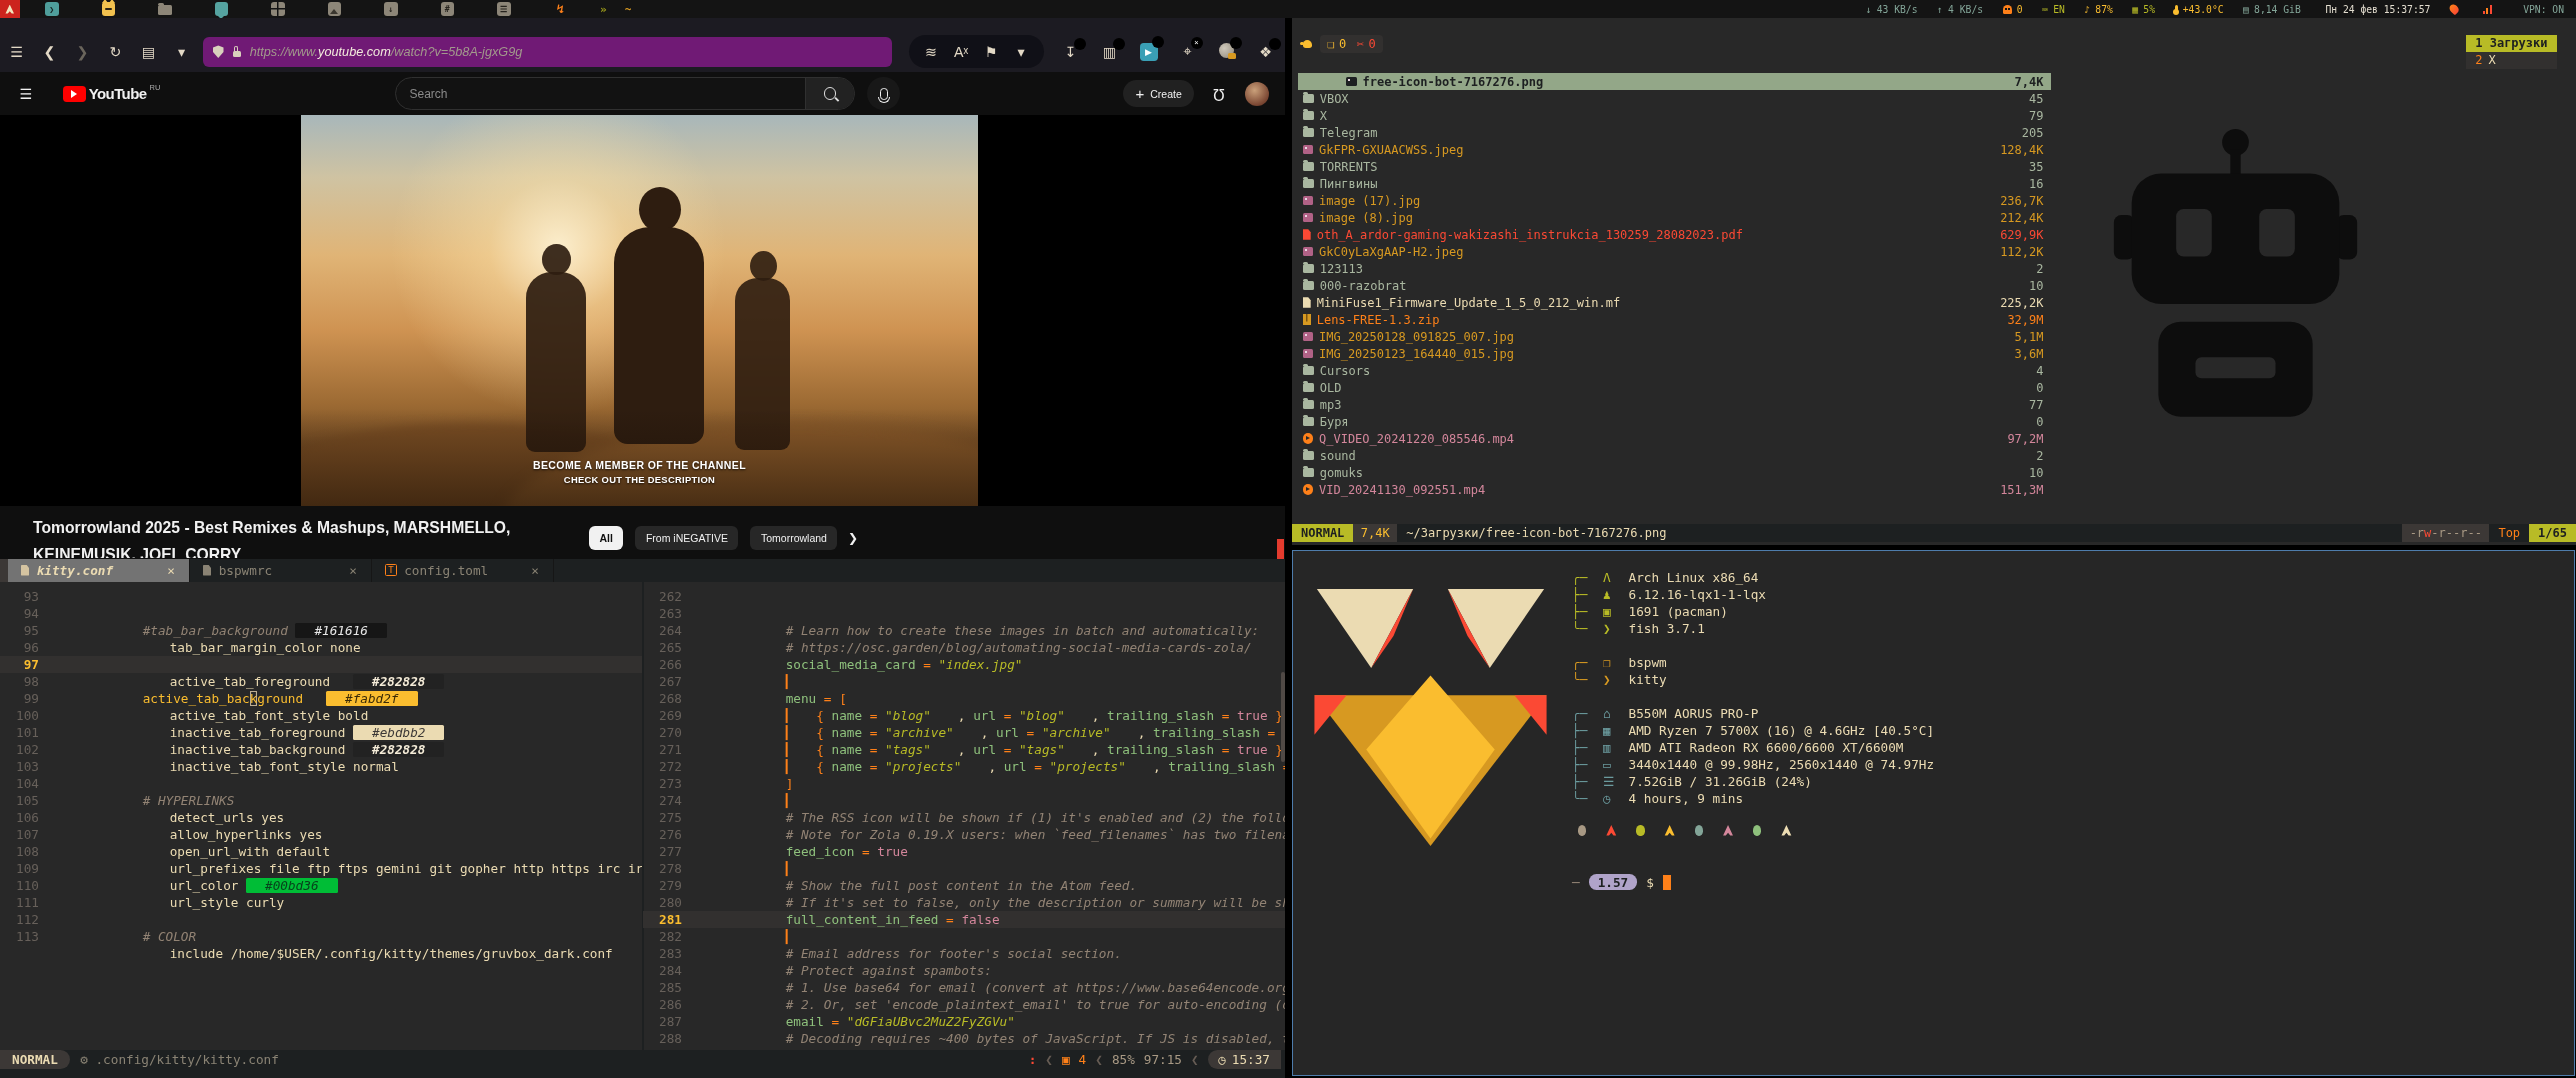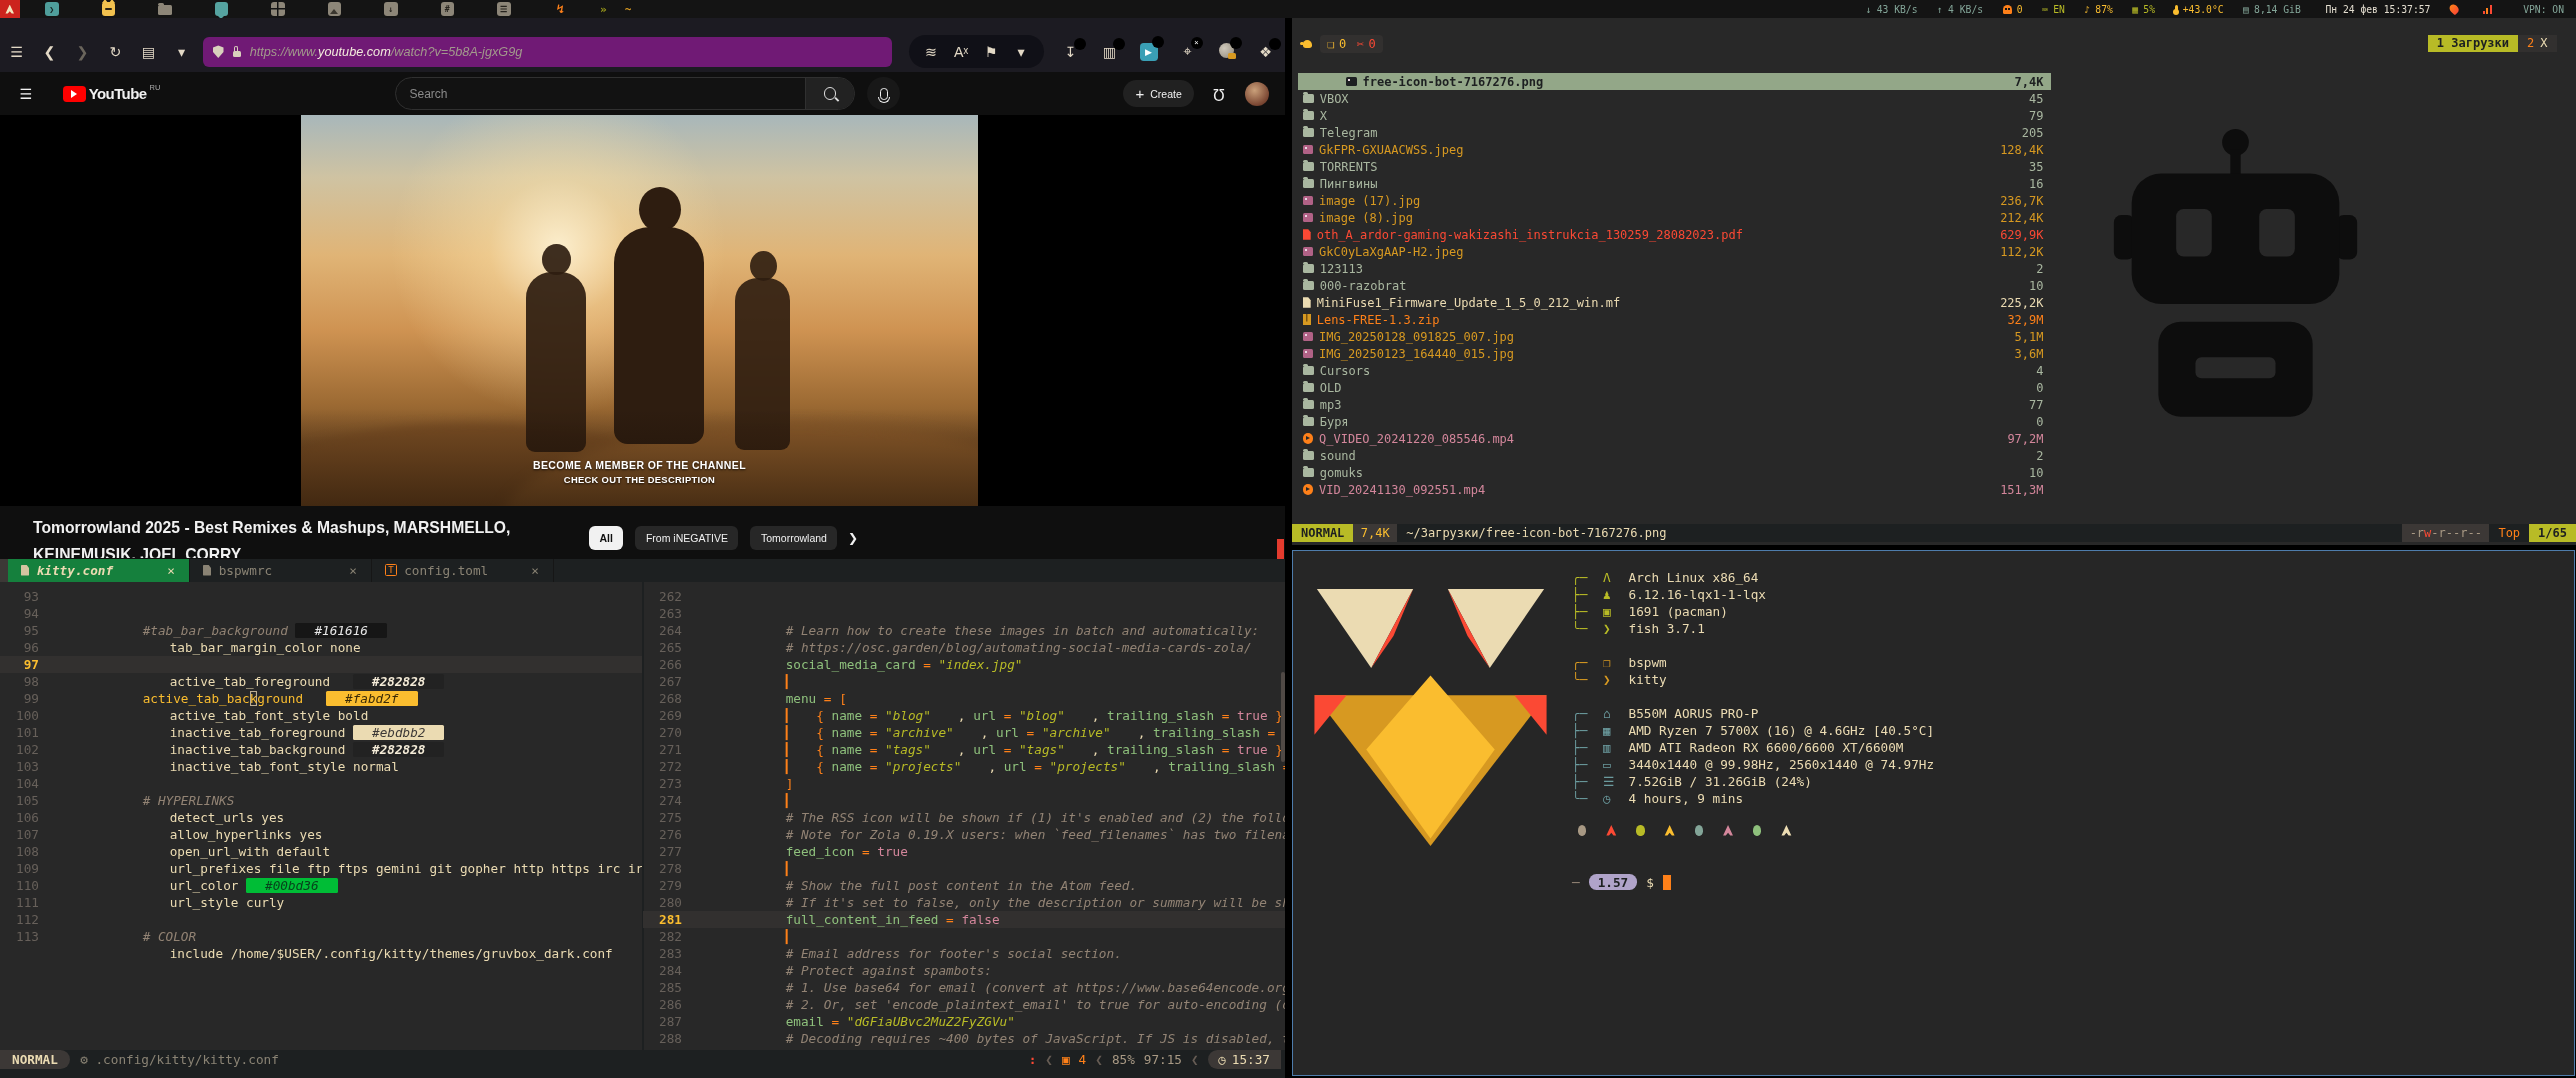--- a/index.html
+++ b/index.html
@@ -138,21 +138,21 @@
      display:flex;align-items:center;white-space:nowrap;}
   .chip.chip-on{background:#f1f1f1;color:#0f0f0f;font-weight:bold;}
   .chip-more{color:#f1f1f1;font-size:12px;margin-left:10.5px;}
   .b-scroll{position:absolute;right:1.5px;top:521px;width:6.7px;height:19.5px;background:#e33b2e;}
 
   
   #editorwin{left:0;top:559px;width:1285px;height:519px;background:#282828;overflow:hidden;font-size:12.7px;}
   #tabline{position:absolute;left:0;top:0;width:1285px;height:22.5px;background:#1d2021;display:flex;align-items:stretch;}
   .tab-strip{width:7.5px;background:#3c3836;}
   .vtab{display:flex;align-items:center;gap:7.5px;padding:0 13.5px;width:154px;color:#8a8374;border-right:1.5px solid #161616;}
-  .vtab.active{background:#15803d;color:#ebdbb2;font-weight:bold;font-style:italic;}
+  .vtab.active{background:#737373;color:#ebdbb2;font-weight:bold;font-style:italic;}
   .vtab .x{margin-left:auto;font-style:normal;font-weight:normal;}
   .tab-ico-page{width:8.2px;height:10.5px;background:#d5c4a1;border-radius:0.7px;
      clip-path:polygon(0 0,70% 0,100% 30%,100% 100%,0 100%);}
   .vtab:not(.active) .tab-ico-page{background:#8a8374;}
   .tab-ico-toml{color:#fe8019;font-size:9px;border:1.1px solid #fe8019;border-radius:1.5px;width:9.7px;height:9.7px;
      display:inline-flex;align-items:center;justify-content:center;font-style:normal;}
 
   #panes{position:absolute;left:0;top:22.5px;width:1285px;height:468px;}
   .pane{position:absolute;top:0;height:468px;overflow:hidden;}
   #paneL{left:0;width:642px;}
@@ -191,21 +191,21 @@
      display:flex;align-items:center;gap:6px;}
 
   
   #fmwin{left:1292px;top:18px;width:1284px;height:527px;background:#282828;overflow:hidden;font-size:12px;color:#ebdbb2;}
   #fm-head{position:absolute;left:10.5px;top:16.5px;display:flex;align-items:center;gap:7.5px;}
   .duck-ico{width:9.7px;height:8.2px;background:#fabd2f;border-radius:4.5px 5.2px 3px 3px;position:relative;}
   .duck-ico::before{content:"";position:absolute;left:-3px;top:2.2px;width:4.5px;height:3px;background:#fabd2f;border-radius:1.5px;}
   .fm-clip{background:#32302f;border-radius:3.7px;display:flex;align-items:center;gap:10.5px;padding:2.2px 7.5px;}
   .clip-copy{color:#fabd2f;display:flex;gap:4.5px;align-items:center;}
   .clip-cut{color:#fb4934;display:flex;gap:4.5px;align-items:center;}
-  #fm-tabs{position:absolute;right:19.5px;top:16.5px;display:flex;}
+  #fm-tabs{position:absolute;right:19.5px;top:16.5px;display:flex;flex-direction:column;}
   .fm-tab-on{background:#b8bb26;color:#1d2021;font-weight:bold;padding:1.5px 9px;}
   .fm-tab-off{background:#32302f;padding:1.5px 9px;display:flex;gap:6px;}
   .fm-tab-off .num{color:#fe8019;}
   #fm-list{position:absolute;left:6px;top:55px;width:753px;}
   .frow{display:flex;align-items:center;height:17px;gap:6px;padding:0 7.5px 0 4.5px;}
   .frow .fi{flex:none;}
   .fname{white-space:nowrap;overflow:hidden;}
   .fsize{margin-left:auto;white-space:nowrap;}
   .r-dir{color:#a9b7a0;} .r-img{color:#d79921;} .r-pdf{color:#fb4934;} .r-vid{color:#d3869b;}
   .r-zip{color:#fe8019;} .r-doc{color:#ebdbb2;}

